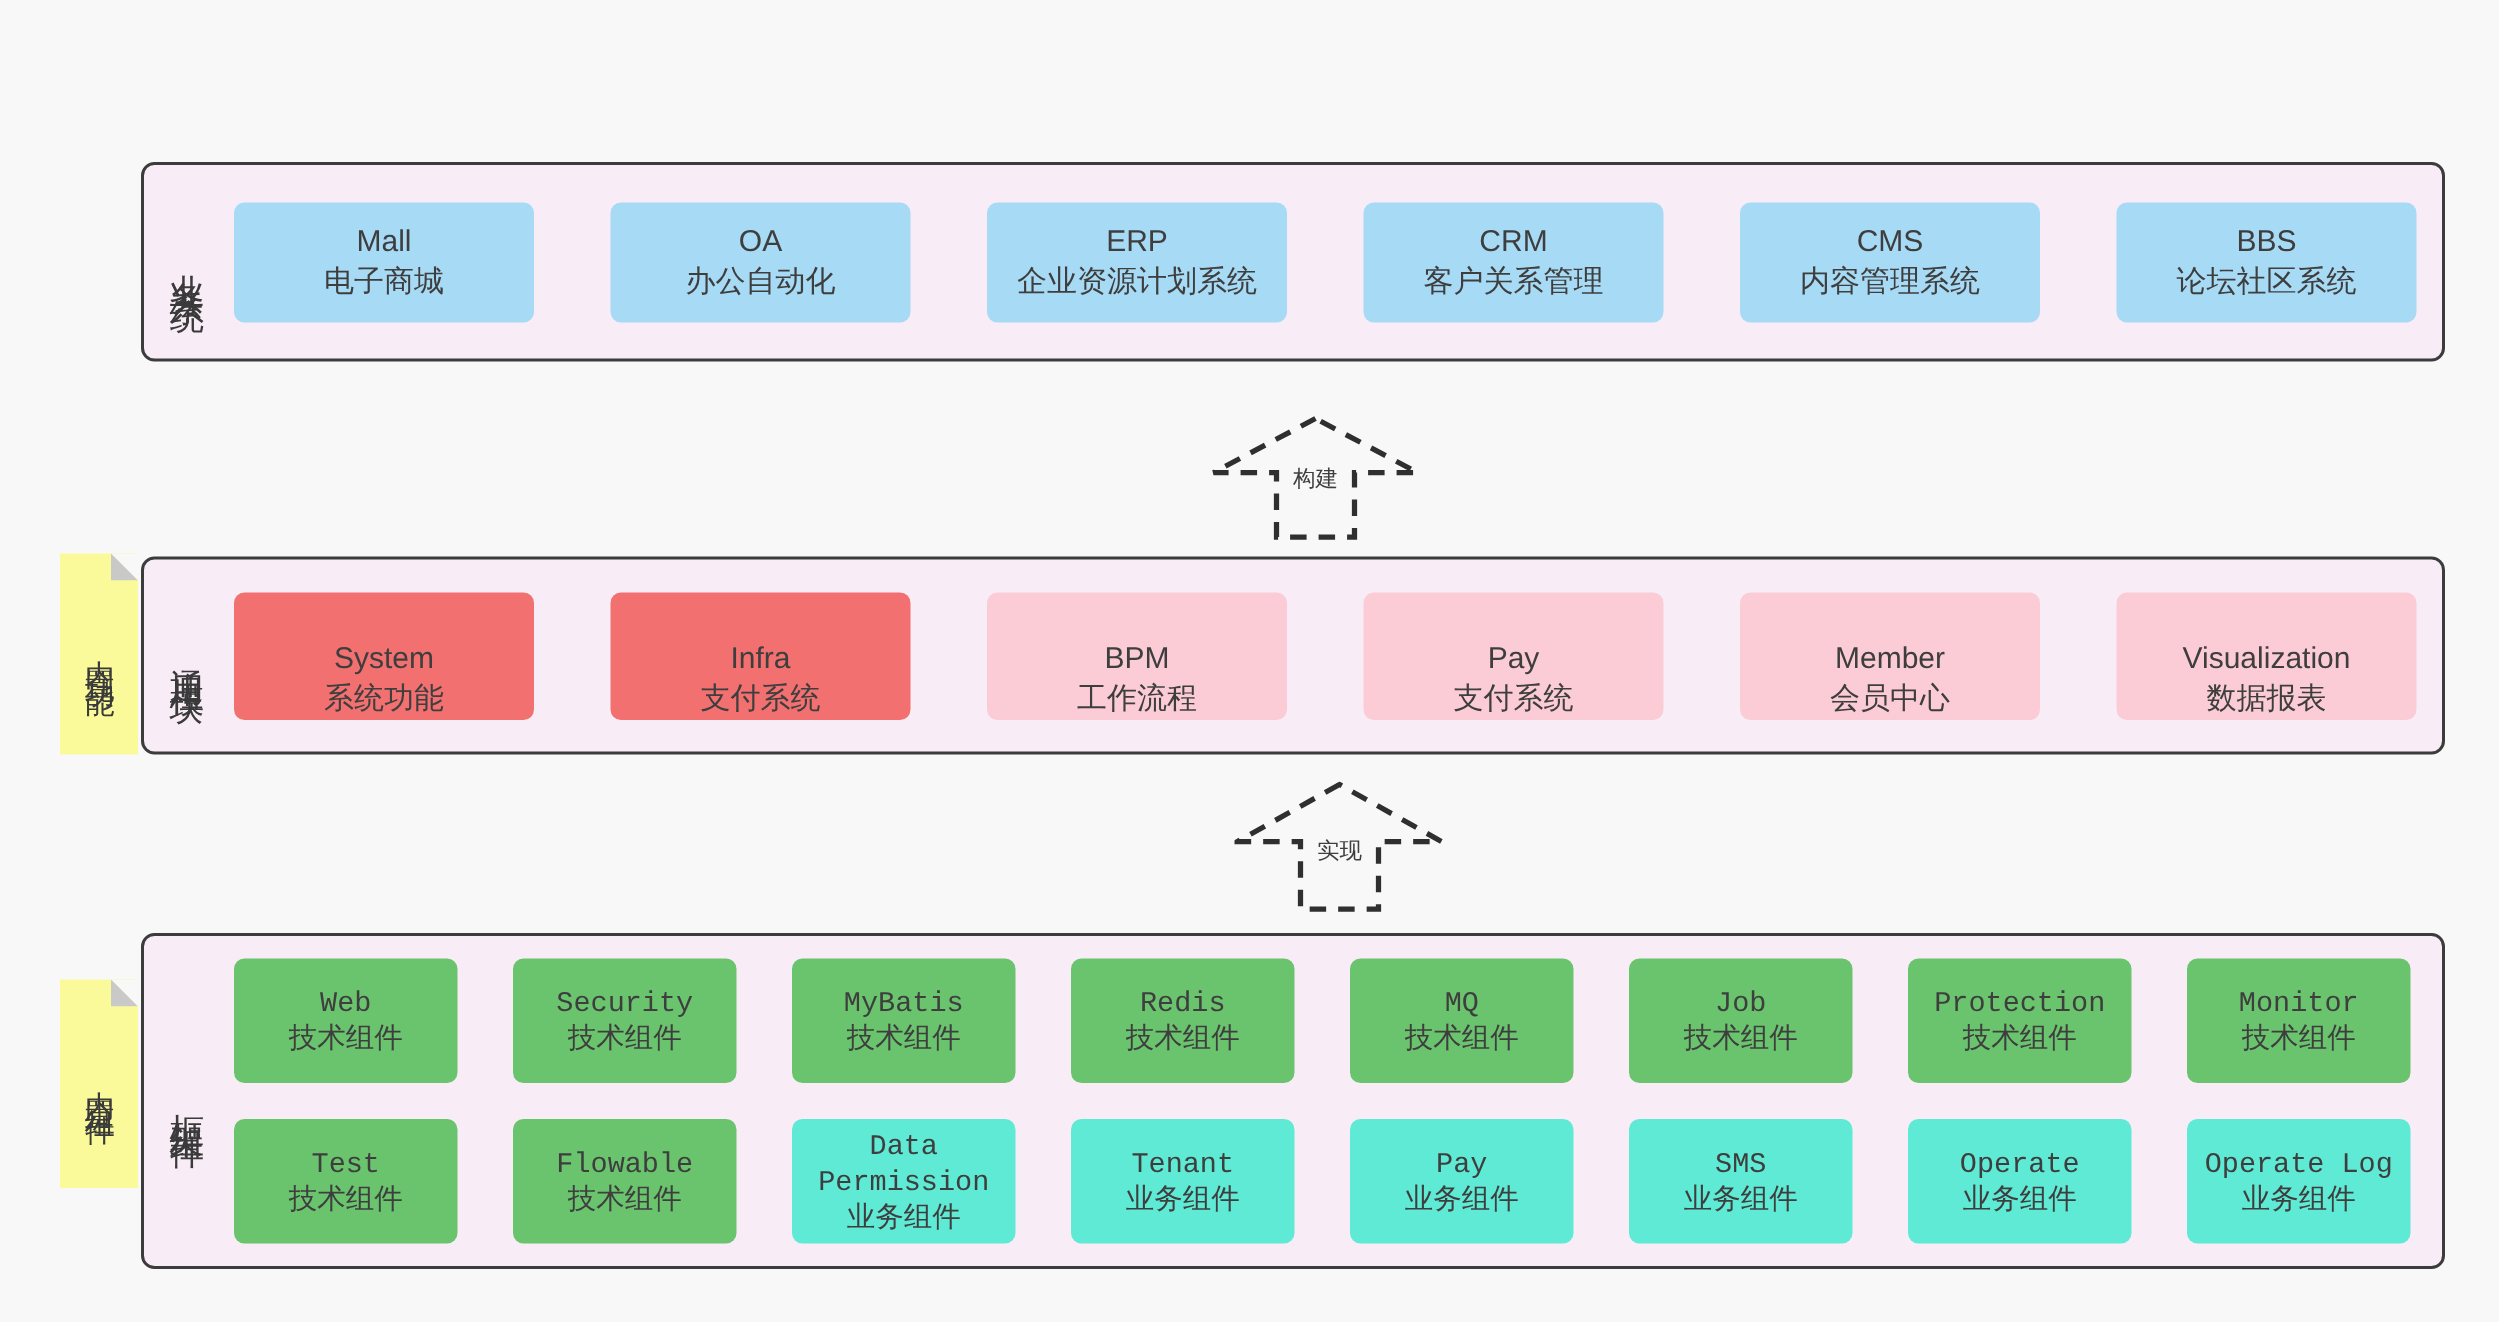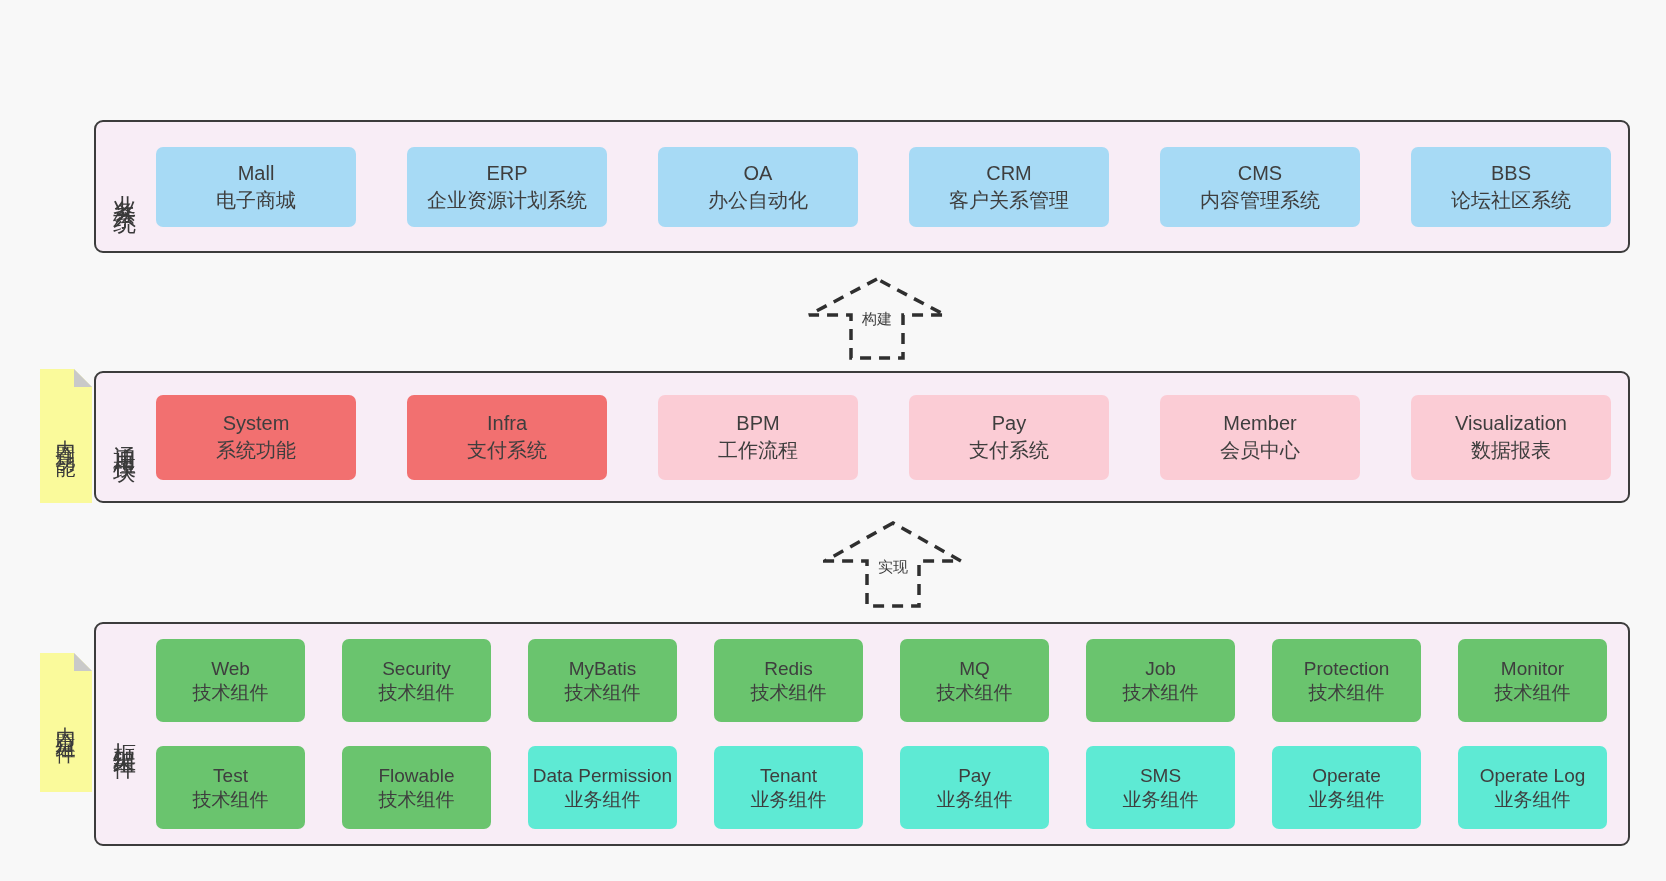--- a/index.html
+++ b/index.html
@@ -6,39 +6,39 @@
   body {
     width:1666px; height:881px; position:relative; overflow:hidden;
     background:#f8f8f8; color:#3e3e3e;
     font-family:"Liberation Sans", sans-serif;
   }
   .panel {
     position:absolute; left:94px; width:1536px; box-sizing:border-box;
     background:#f8edf6; border:2px solid #3c3c3c; border-radius:9px;
     display:flex; align-items:center;
   }
-  #panel-business  { top:120px; height:133px; }
+  #panel-business  { top:108px; height:133px; }
   #panel-modules   { top:371px; height:132px; }
   #panel-framework { top:622px; height:224px; }
 
   .v-label {
     writing-mode:vertical-rl; text-orientation:upright;
     font-size:23px; letter-spacing:5px; color:#3a3a3a;
     margin-left:13px; flex:0 0 auto; line-height:32px;
   }
   .boxes { display:flex; gap:51px; margin-left:15px; }
   .rows  { display:flex; flex-direction:column; gap:24px; margin-left:15px; }
-  .rows .boxes { margin-left:0; gap:37px; }
+  .rows .boxes { margin-left:0; gap:37px;font-family:Liberation Mono, monospace; }
 
   .box {
     width:200px; height:80px; border-radius:7px; box-sizing:border-box;
     display:flex; flex-direction:column; justify-content:center; align-items:center;
     text-align:center; font-size:20px; line-height:27px; padding:0 4px;
   }
-  #panel-modules .box { height:85px; }
+  #panel-modules .box { height:85px;justify-content:flex-end; }
   #panel-framework .box { width:149px; height:83px; font-size:19px; line-height:24px; }
 
   .blue  { background:#a7daf5; }
   .red   { background:#f27070; }
   .pink  { background:#fbccd5; }
   .green { background:#6ac46e; }
   .light-green { background:#5eead4; }
 
   .sticky {
     position:absolute; left:40px; width:52px; background:#fafa9b;
@@ -71,26 +71,26 @@
 <body>
 
 <div class="panel" id="panel-business">
   <div class="v-label">业务系统</div>
   <div class="boxes">
     <div class="box blue">
       <div>Mall</div>
       <div>电子商城</div>
     </div>
     <div class="box blue">
+      <div>OA</div>
+      <div>办公自动化</div>
+    </div>
+    <div class="box blue">
       <div>ERP</div>
       <div>企业资源计划系统</div>
-    </div>
-    <div class="box blue">
-      <div>OA</div>
-      <div>办公自动化</div>
     </div>
     <div class="box blue">
       <div>CRM</div>
       <div>客户关系管理</div>
     </div>
     <div class="box blue">
       <div>CMS</div>
       <div>内容管理系统</div>
     </div>
     <div class="box blue">

